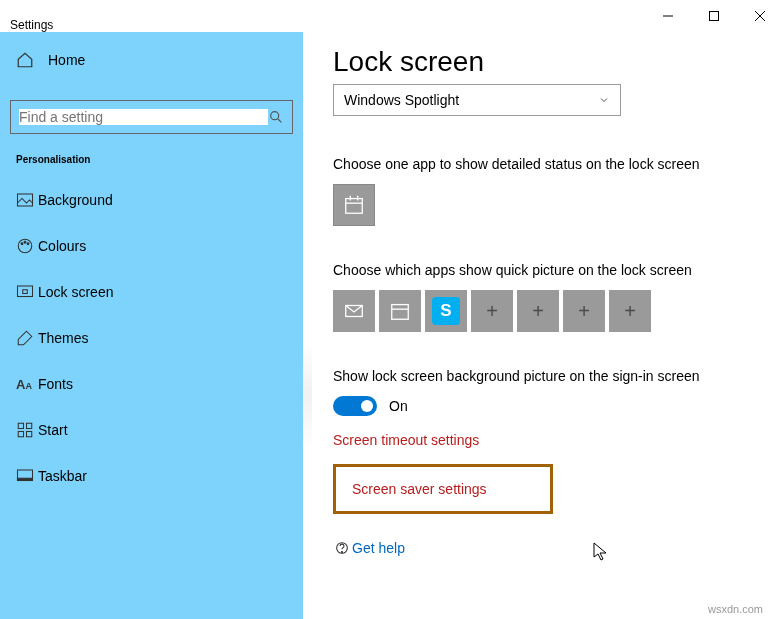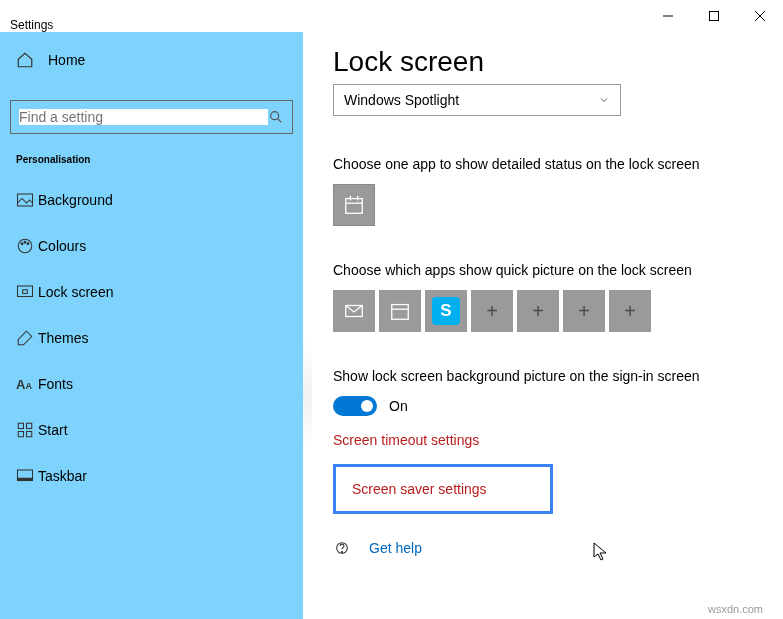--- a/index.html
+++ b/index.html
@@ -29,23 +29,23 @@
 .tile.skype { background: #00aff0; border-radius: 4px; width: 28px; height: 28px; margin: 7px; color: #fff; font-weight: 600; font-size: 17px; }
 .tile-skype-wrap { width: 42px; height: 42px; background: #9a9a9a; display: flex; align-items: center; justify-content: center; }
 .plus { font-size: 20px; color: #4b4b4b; }
 
 .toggle-row { display: flex; align-items: center; gap: 12px; margin-bottom: 16px; }
 .toggle { width: 44px; height: 20px; background: #0078d4; border-radius: 10px; position: relative; }
 .toggle::after { content: ""; width: 12px; height: 12px; background: #fff; border-radius: 50%; position: absolute; right: 4px; top: 4px; }
 .toggle-label { font-size: 14px; }
 
 .link { color: #b91c1c; font-size: 14px; margin-bottom: 16px; display: block; cursor: pointer; }
-.link.boxed { border: 3px solid #3b82f6; padding: 14px 16px; width: 220px; margin-bottom: 26px; }
-
-.help-row { display: flex; align-items: center; gap: 18px; margin-bottom: 12px; font-size: 14px; color: #0067c0; }
+.link.boxed { border: 3px solid #a16207; padding: 14px 16px; width: 220px; margin-bottom: 26px; }
+
+.help-row { display: flex; align-items: center; gap: 1px; margin-bottom: 12px; font-size: 14px; color: #0067c0; }
 .help-row .ic { color: #333; width: 18px; display: flex; justify-content: center; }
 
 .cursor-svg { position: absolute; left: 593px; top: 542px; pointer-events: none; }
 
 .gradient-overlay { position: absolute; left: 0; width: 312px; top: 340px; height: 110px; background: linear-gradient(#fff, #f1f1f1, #fff); z-index: -1; }
 
 .watermark { position: absolute; right: 20px; bottom: 4px; font-size: 11px; color: #999; }
 </style>
 </head>
 <body>

